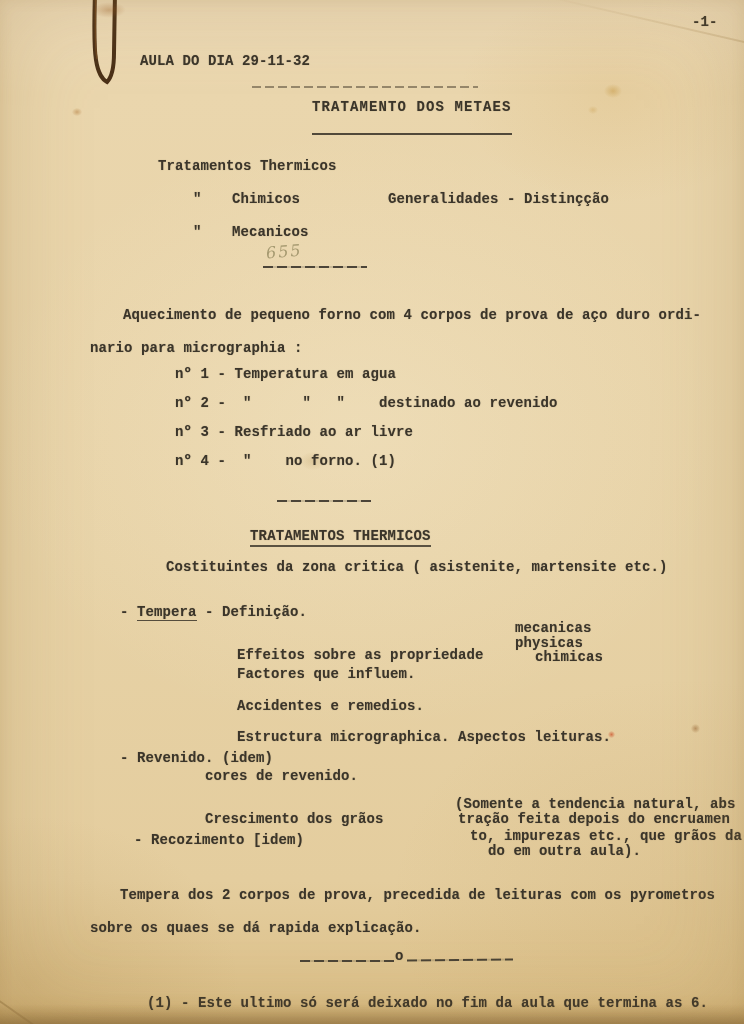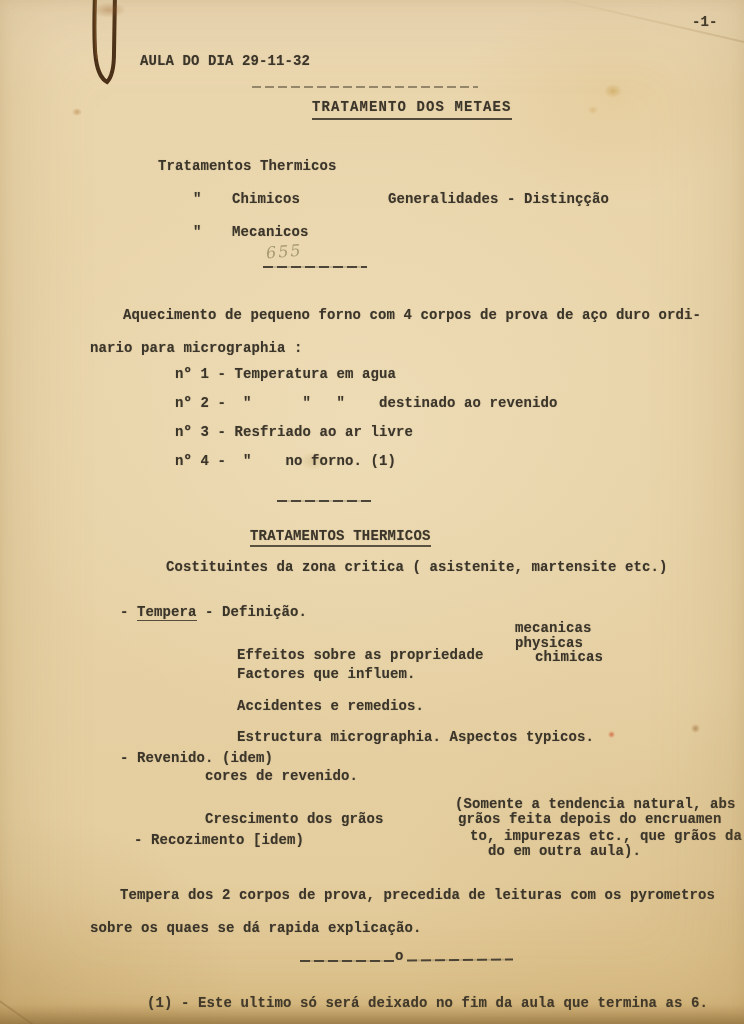--- a/index.html
+++ b/index.html
@@ -19,21 +19,21 @@
     content:"";position:absolute;inset:0;pointer-events:none;
     box-shadow:inset 0 0 90px rgba(146,112,55,.26), inset 0 0 14px rgba(146,112,55,.14);
   }
   .tw{
     position:absolute;
     font-family:"Liberation Mono","DejaVu Sans Mono",monospace;
     font-size:14px;line-height:1.1;font-weight:bold;
     color:#3b352a;white-space:pre;letter-spacing:.1px;
     text-shadow:0 0 1px rgba(59,53,42,.38);
   }
-  .caps{letter-spacing:1.1px;border-bottom:2px solid rgba(59,53,42,.88);padding-bottom:3px;text-align:right;}
+  .caps{letter-spacing:1.1px;border-bottom:2px solid rgba(59,53,42,.88);padding-bottom:18px;text-align:right;}
   .caps2{letter-spacing:.2px;border-bottom:2px solid rgba(59,53,42,.82);padding-bottom:1px;}
   .uline{border-bottom:1.5px solid rgba(59,53,42,.85);}
   .rule{position:absolute;height:2px;}
   .dash-faint{background:repeating-linear-gradient(90deg,rgba(122,108,84,.75) 0 9px,transparent 9px 13px);height:1.5px;}
   .dash-dark{background:repeating-linear-gradient(90deg,rgba(62,56,46,.92) 0 10px,rgba(62,56,46,.2) 10px 14px);}
   .hand{
     position:absolute;font-family:"DejaVu Serif",serif;font-style:italic;
     font-size:16px;color:rgba(122,115,72,.62);transform:rotate(-5deg);letter-spacing:2px;
   }
   .stain{position:absolute;border-radius:50%;pointer-events:none;}
@@ -94,30 +94,30 @@
 
   <div class="tw" style="left:120px;top:605px;"><span>- </span><span class="uline">Tempera</span><span> - Definição.</span></div>
 
   <div class="tw" style="left:515px;top:621px;">mecanicas</div>
   <div class="tw" style="left:515px;top:636px;">physicas</div>
   <div class="tw" style="left:515px;top:650px;margin-left:20px;">chimicas</div>
 
   <div class="tw" style="left:237px;top:636px;margin-top:12px;">Effeitos sobre as propriedade</div>
   <div class="tw" style="left:237px;top:667px;">Factores que influem.</div>
   <div class="tw" style="left:237px;top:699px;">Accidentes e remedios.</div>
-  <div class="tw" style="left:237px;top:730px;">Estructura micrographia. Aspectos typicos.</div>
+  <div class="tw" style="left:237px;top:730px;">Estructura micrographica. Aspectos leituras.</div>
 
   <div class="tw" style="left:120px;top:751px;">- Revenido. (idem)</div>
   <div class="tw" style="left:205px;top:769px;">cores de revenido.</div>
 
   <div class="tw" style="left:134px;top:797px;margin-top:36px;">- Recozimento [idem)</div>
   <div class="tw" style="left:205px;top:812px;">Crescimento dos grãos</div>
 
   <div class="tw" style="left:455px;top:797px;">(Somente a tendencia natural, abs</div>
-  <div class="tw" style="left:458px;top:812px;">grãos feita depois do encruamen</div>
+  <div class="tw" style="left:458px;top:812px;">tração feita depois do encruamen</div>
   <div class="tw" style="left:470px;top:829px;">to, impurezas etc., que grãos da-</div>
   <div class="tw" style="left:470px;top:844px;margin-left:18px;">do em outra aula).</div>
 
   <div class="tw" style="left:120px;top:888px;">Tempera dos 2 corpos de prova, precedida de leituras com os pyrometros</div>
   <div class="tw" style="left:90px;top:921px;">sobre os quaes se dá rapida explicação.</div>
 
   <div class="rule dash-dark" style="left:300px;top:960px;width:94px;"></div>
   <div class="tw" style="left:395px;top:949px;">o</div>
   <div class="rule dash-dark" style="left:407px;top:959px;width:106px;transform:rotate(-.6deg);"></div>
 

